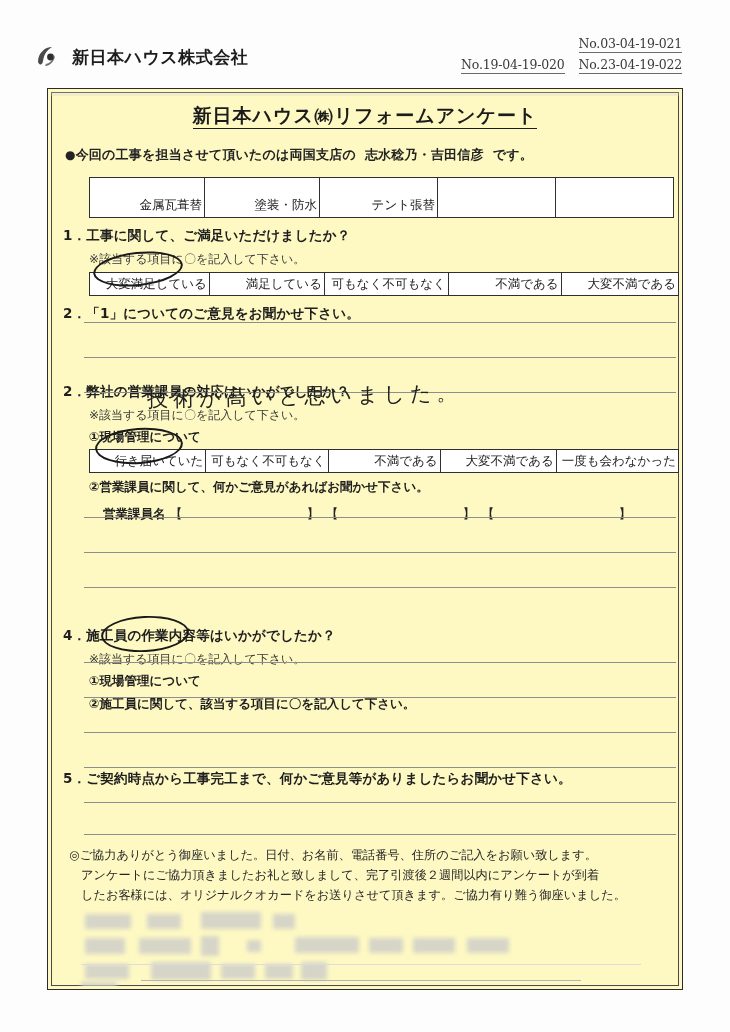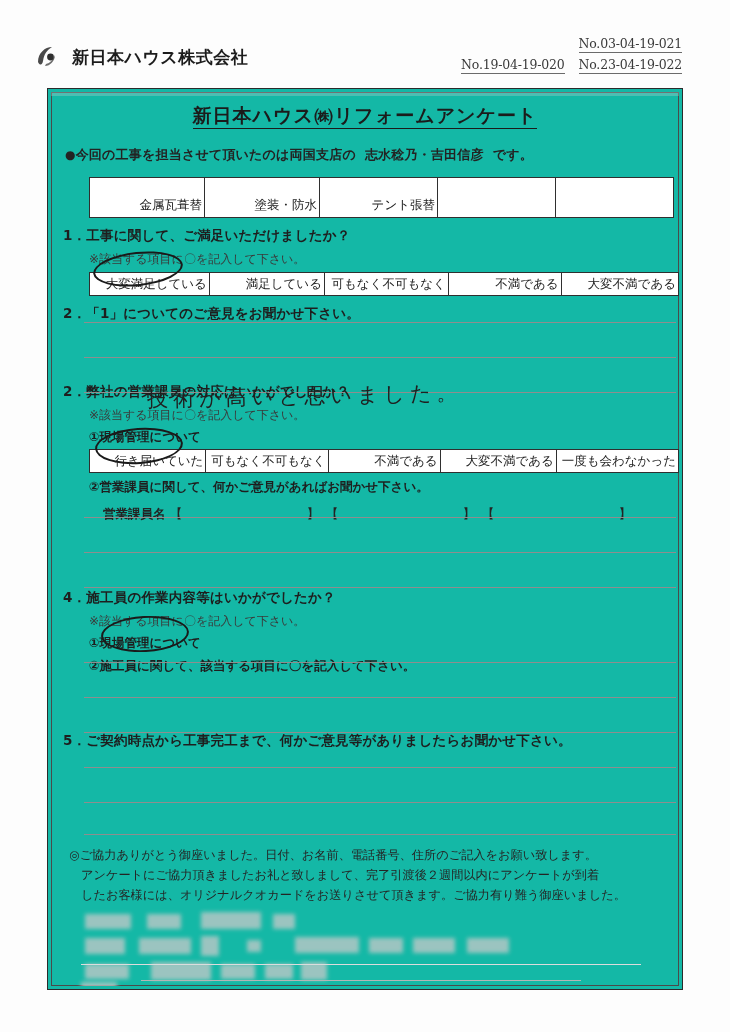--- a/index.html
+++ b/index.html
@@ -69,21 +69,21 @@
   }
 
   
   .frame {
     position: absolute;
     left: 47px; top: 88px;
     width: 636px;
     height: 902px;
     border: 1px solid #2b2b2b;
     box-sizing: border-box;
-    background: #14b8a6;
+    background: #fef9c3;
   }
   .frame::before {
     content: "";
     position: absolute;
     inset: 3px;
     border: 1px solid #4a4a4a;
     pointer-events: none;
   }
   .frame-inner {
     position: absolute;
@@ -335,21 +335,21 @@
           <span class="fill"></span>
           <span class="bk">】</span>
         </span>
         <span class="bracket bk-c">
           <span class="bk">【</span>
           <span class="fill"></span>
           <span class="bk">】</span>
         </span>
       </div>
 
-      <div class="qnum" style="margin-top:66px">4．施工員の作業内容等はいかがでしたか？</div>
+      <div class="qnum" style="margin-top:104px">4．施工員の作業内容等はいかがでしたか？</div>
       <div class="note">※該当する項目に〇を記入して下さい。</div>
       <div class="sub">①現場管理について</div>
       <div class="subq">②施工員に関して、該当する項目に〇を記入して下さい。</div>
 
       <div class="qnum" style="margin-top:57px">5．ご契約時点から工事完工まで、何かご意見等がありましたらお聞かせ下さい。</div>
 
       <div class="rule" style="top:230px"></div>
       <div class="rule" style="top:265px"></div>
       <div class="rule" style="top:300px"></div>
 

